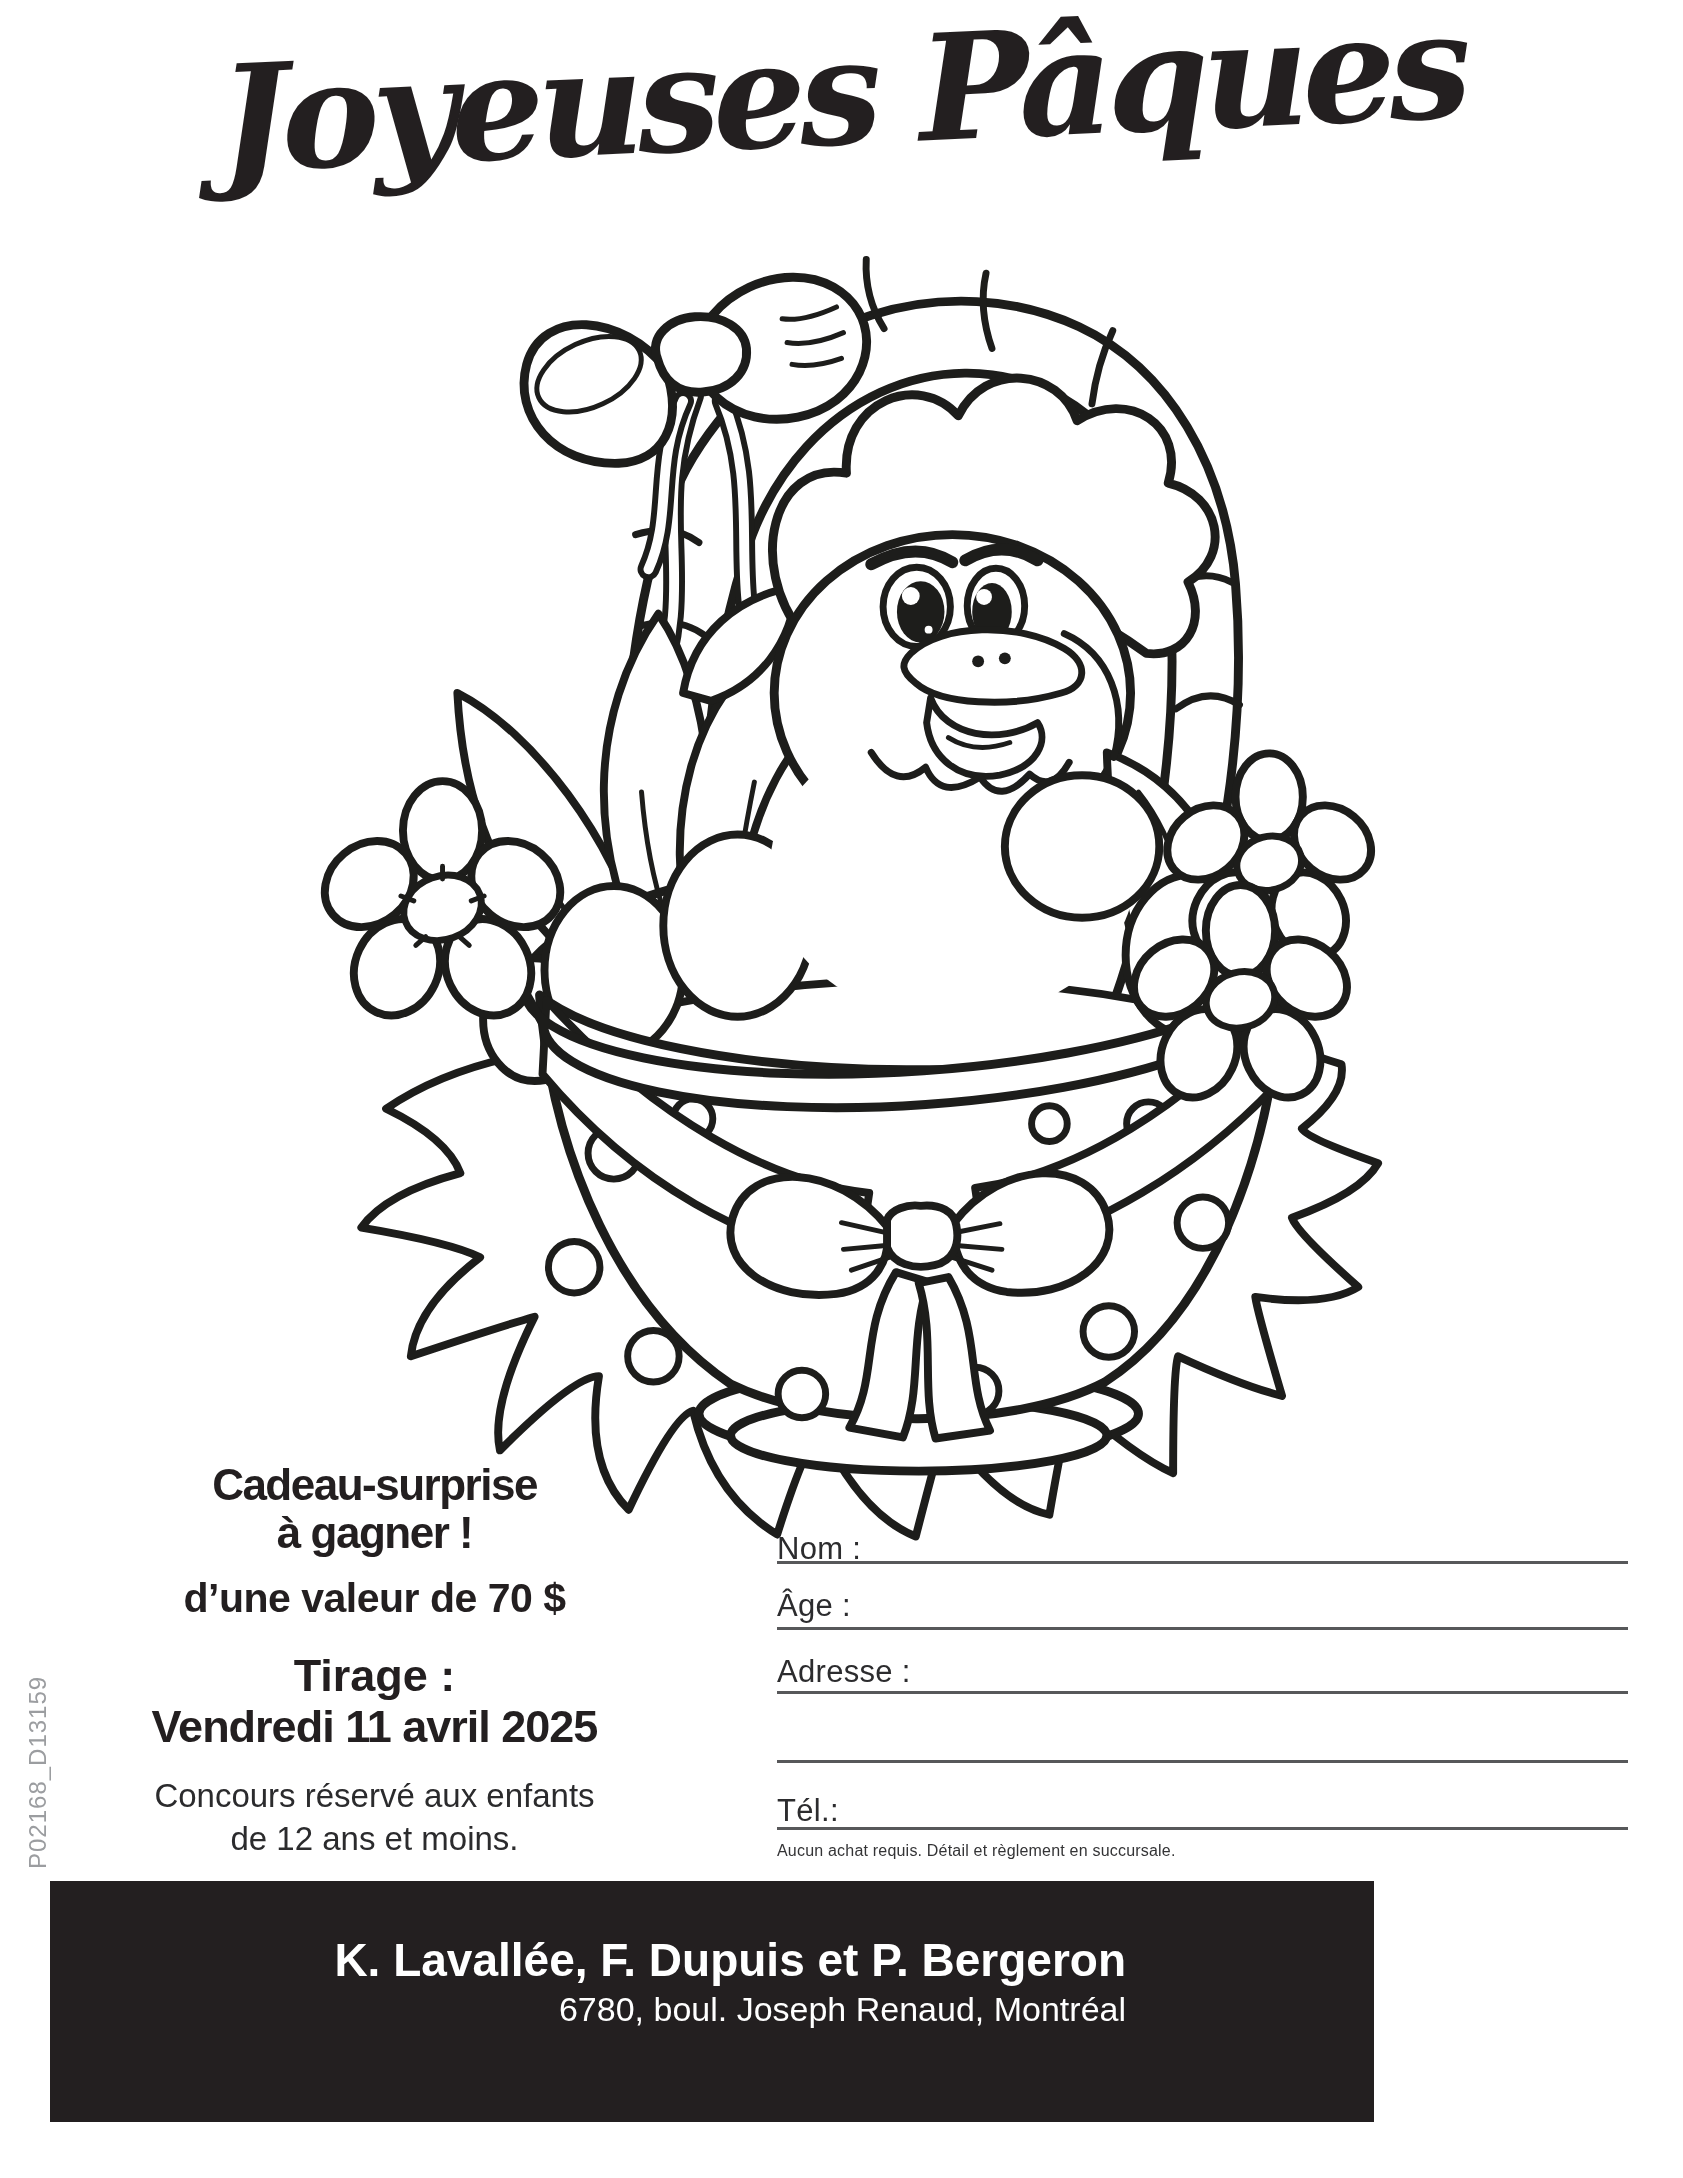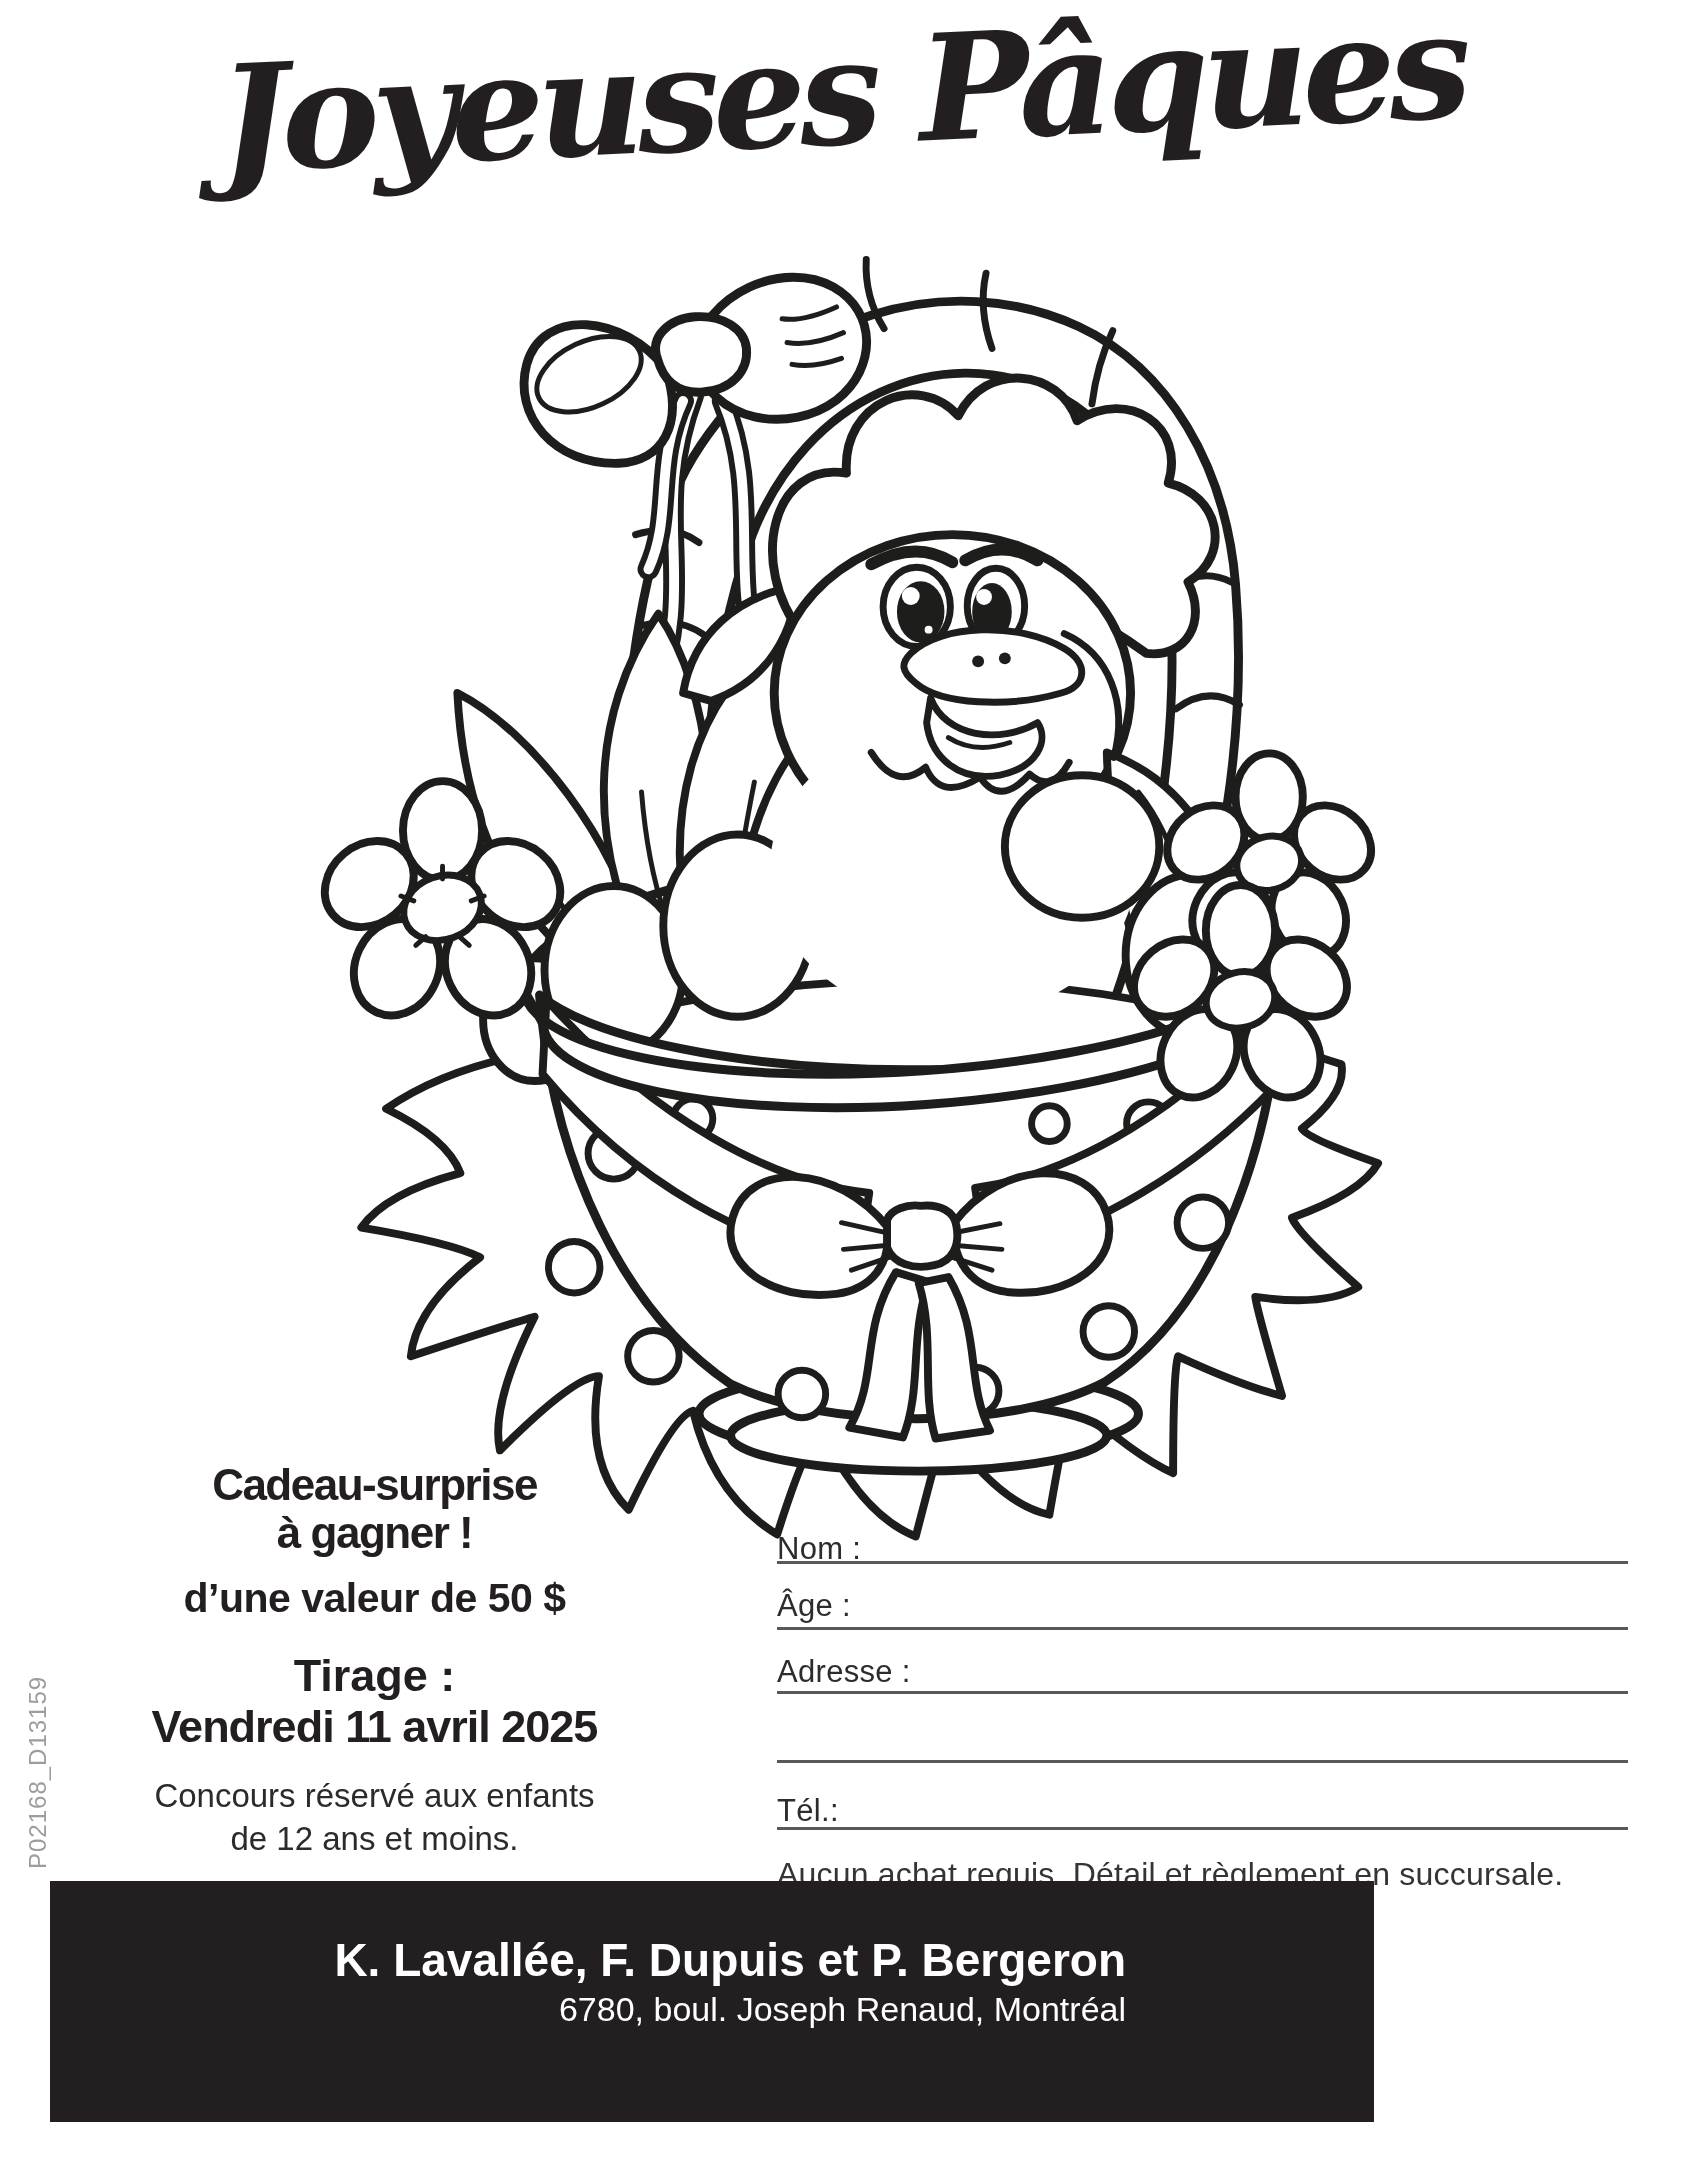--- a/index.html
+++ b/index.html
@@ -35,21 +35,21 @@
   .promo .small{font-size:33px;font-weight:400;margin-top:22px;line-height:1.3;color:#2b2b2d;}
   
   .form{position:absolute;left:777px;top:1505px;width:851px;height:368px;}
   .flabel{position:absolute;left:0;font-size:31px;letter-spacing:0.3px;color:#2c2c2e;}
   .fline{position:absolute;left:0;width:851px;height:3px;background:#57585a;}
   .lbl-nom{top:26px;} .line-nom{top:56px;}
   .lbl-age{top:83px;} .line-age{top:122px;}
   .lbl-adresse{top:149px;} .line-adresse{top:186px;}
   .line-adresse2{top:255px;}
   .lbl-tel{top:288px;} .line-tel{top:322px;}
-  .fnote{position:absolute;left:0;top:337px;font-size:32px;color:#343436;letter-spacing:0.2px;margin-top:14px;}
+  .fnote{position:absolute;left:0;top:337px;font-size:16px;color:#343436;letter-spacing:0.2px;}
   
   .side-code{
     position:absolute;left:24px;top:1869px;transform-origin:left top;
     transform:rotate(-90deg);font-size:24px;color:#9b9da0;letter-spacing:1px;white-space:nowrap;
   }
   
   .footer-bar{position:absolute;left:50px;top:1881px;width:1324px;height:241px;background:#231f20;}
   .footer-text{position:absolute;right:248px;top:55px;text-align:right;color:#fff;}
   .owners{font-size:46px;font-weight:700;letter-spacing:0;line-height:1.05;}
   .addr{font-size:34px;font-weight:400;margin-top:6px;}
@@ -243,21 +243,21 @@
         <ellipse class="wfill7" cx="1253" cy="1010" rx="35" ry="28" transform="rotate(-15 1253 1010)"></ellipse>
       </g>
     </g>
   </svg>
 
   <section class="promo">
     <div class="headline">
       <div>Cadeau-surprise</div>
       <div>à gagner !</div>
     </div>
-    <div class="value">d’une valeur de 50 $</div>
+    <div class="value">d’une valeur de 70 $</div>
     <div class="tirage">Tirage :</div>
     <div class="date">Vendredi 11 avril 2025</div>
     <div class="small">
       <div>Concours réservé aux enfants</div>
       <div>de 12 ans et moins.</div>
     </div>
   </section>
 
   <section class="form">
     <div class="flabel lbl-nom">Nom :</div>

